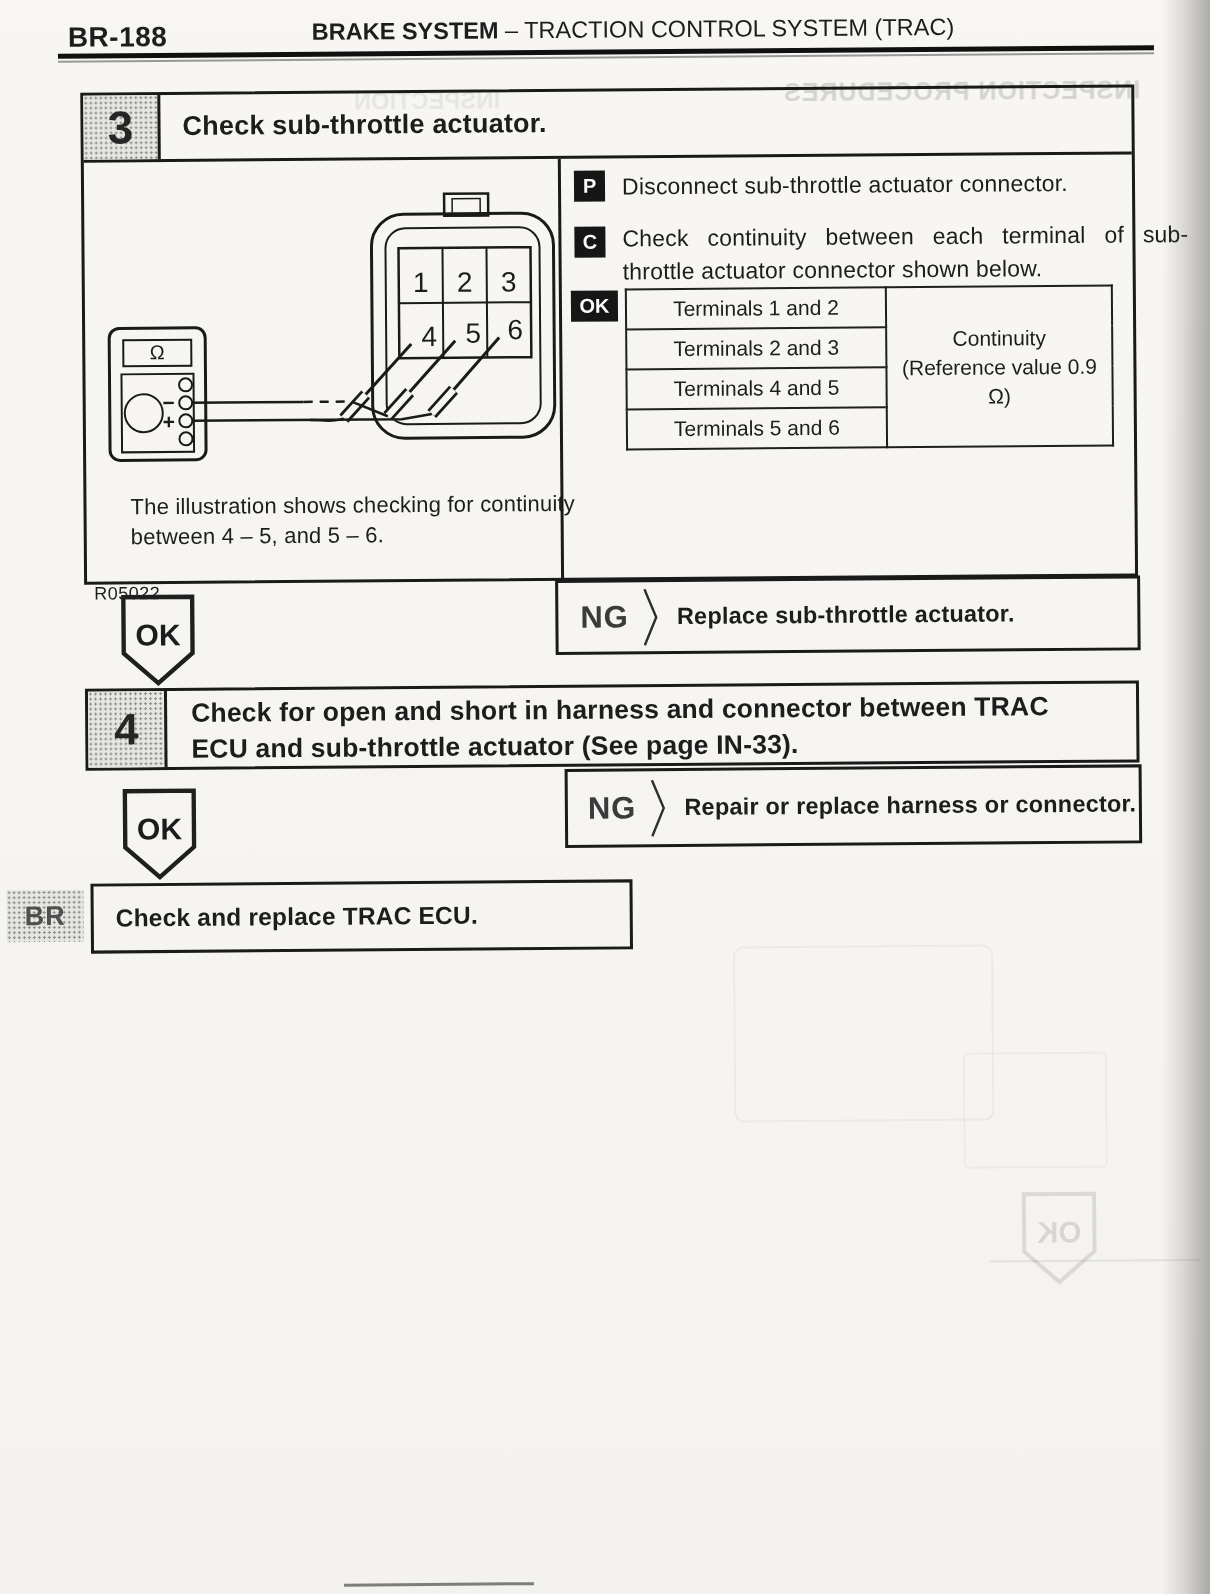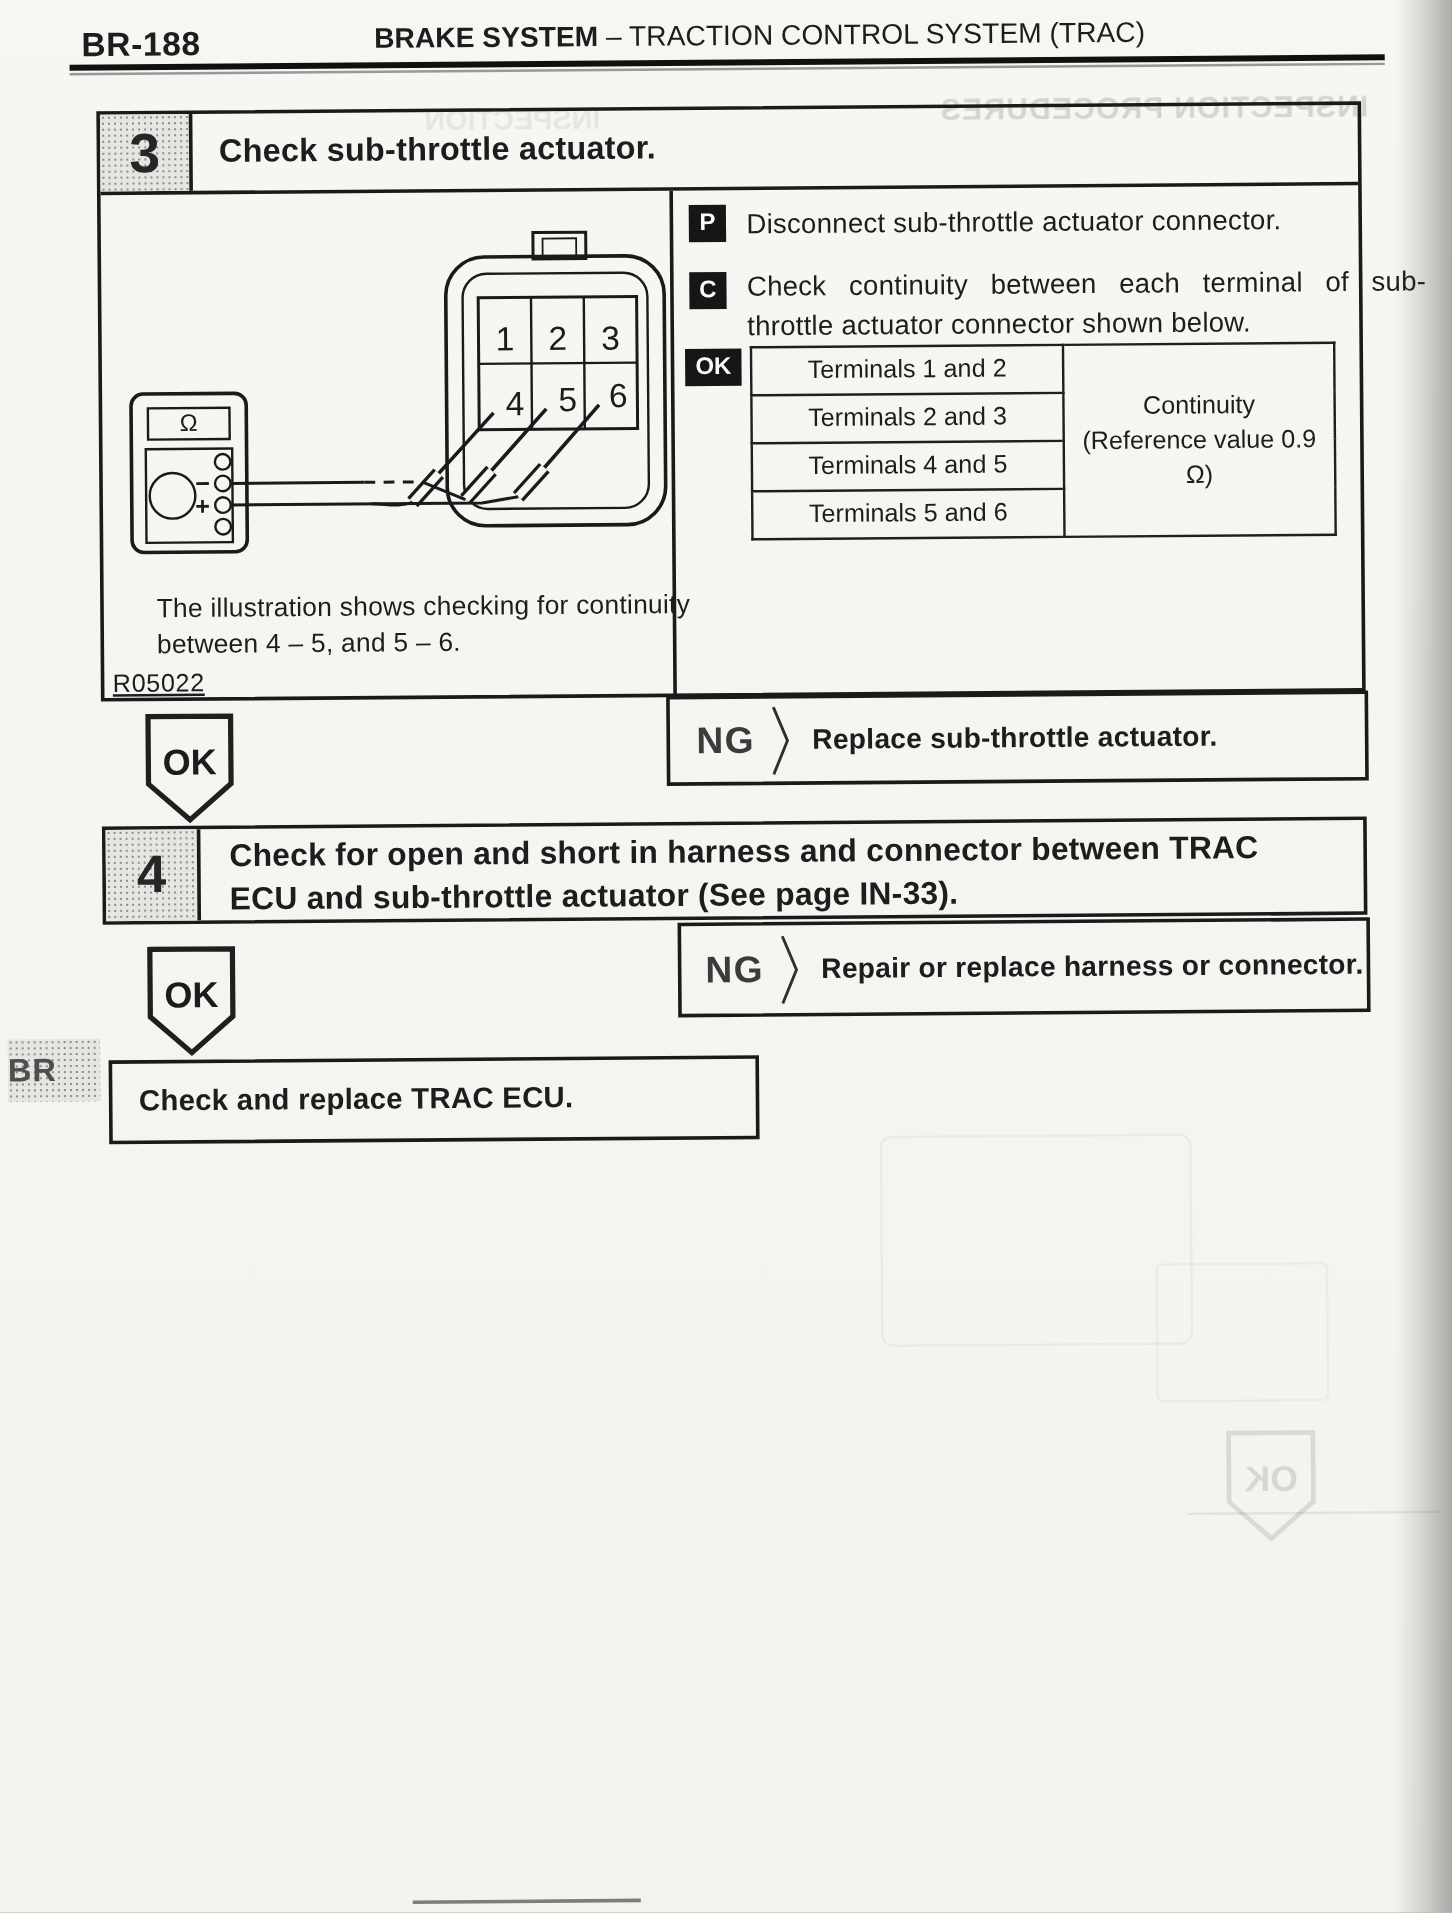--- a/index.html
+++ b/index.html
@@ -129,21 +129,21 @@
           </g>
           <text x="64" y="189" text-anchor="middle" font-size="20">Ω</text>
           <text x="75" y="240" text-anchor="middle" font-size="21" font-weight="bold">−</text>
           <text x="75" y="259" text-anchor="middle" font-size="21" font-weight="bold">+</text>
         </svg>
 
         <div class="abs caption" style="left:44px;top:330px;">
           <div>The illustration shows checking for continuity</div>
           <div>between 4 – 5, and 5 – 6.</div>
         </div>
-        <div class="abs" style="left:7px;top:396px;font-size:21px;letter-spacing:0.5px;text-decoration:underline;">R05022</div>
+        <div class="abs" style="left:7px;top:421px;font-size:18px;letter-spacing:0.5px;">R05022</div>
 
         <div class="abs sicon" style="left:490px;top:12px;width:31px;height:31px;">P</div>
         <div class="abs instr" style="left:538px;top:15px;width:560px;">Disconnect sub-throttle actuator connector.</div>
 
         <div class="abs sicon" style="left:490px;top:68px;width:31px;height:31px;">C</div>
         <div class="abs instr" style="left:538px;top:64px;width:566px;line-height:33px;">
           <div class="just">Check continuity between each terminal of sub-</div>
           <div>throttle actuator connector shown below.</div>
         </div>
 
@@ -206,20 +206,20 @@
       <svg width="79" height="94" viewBox="0 0 79 97">
         <path d="M4 4 H75 V62 L39.5 93 L4 62 Z" fill="none" stroke="#1f1f1f" stroke-width="4.5"></path>
         <text x="39.5" y="54" text-anchor="middle" font-size="31" font-weight="bold">OK</text>
       </svg>
     </div>
 
     <div class="abs box" style="left:84px;top:884px;width:542px;height:70px;display:flex;align-items:center;">
       <span class="bold" style="padding-left:22px;font-size:24.5px;letter-spacing:0.2px;">Check and replace TRAC ECU.</span>
     </div>
 
-    <div class="abs halftone" style="left:0;top:866px;width:77px;height:52px;display:flex;align-items:center;">
+    <div class="abs halftone" style="left:0;top:890px;width:77px;height:52px;display:flex;align-items:center;justify-content:center;">
       <span class="bold" style="font-size:27px;color:#4f4f4f;letter-spacing:1px;">BR</span>
     </div>
 
   </div>
 
   <div class="abs shadow-right" style="right:0;top:0;width:48px;height:1594px;"></div>
 </div>
 
 </body></html>

